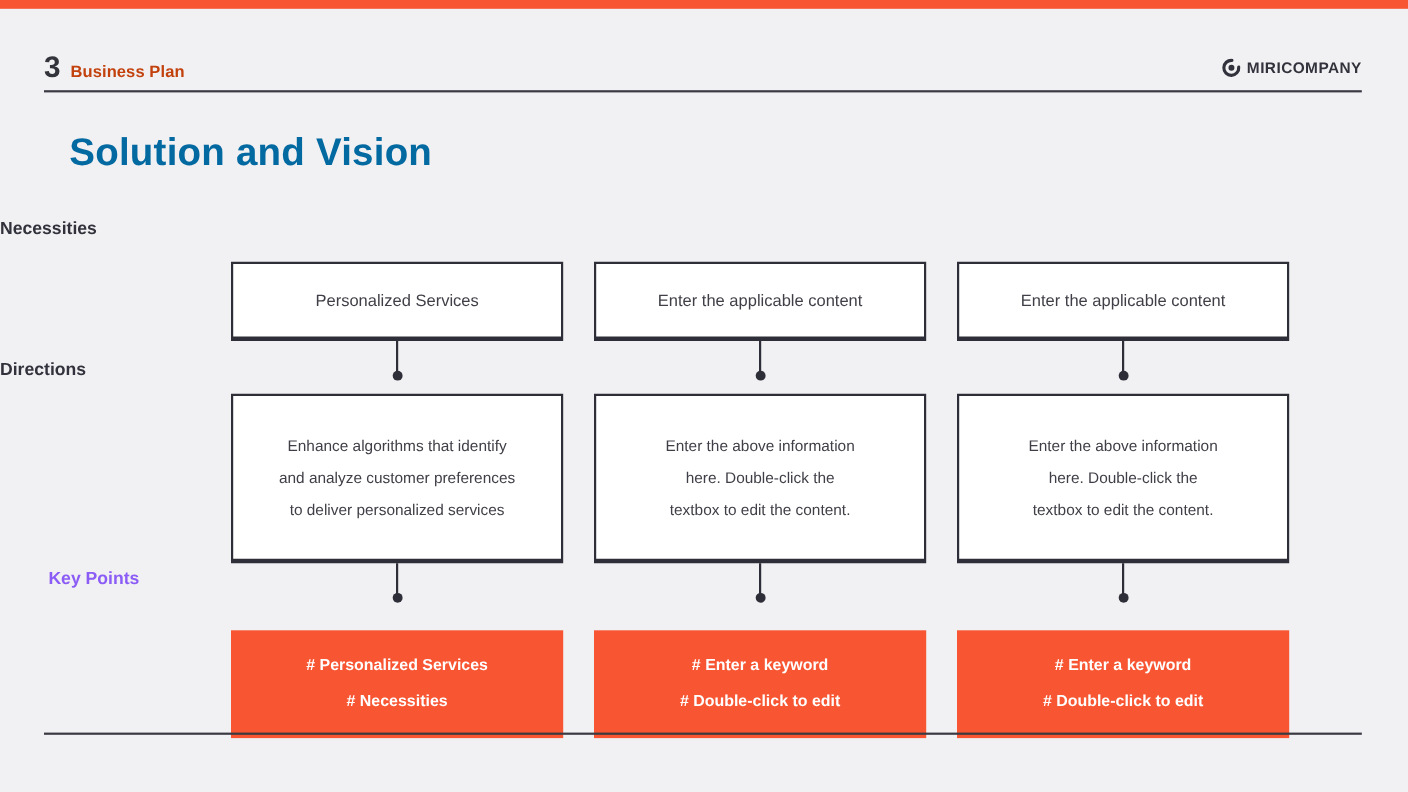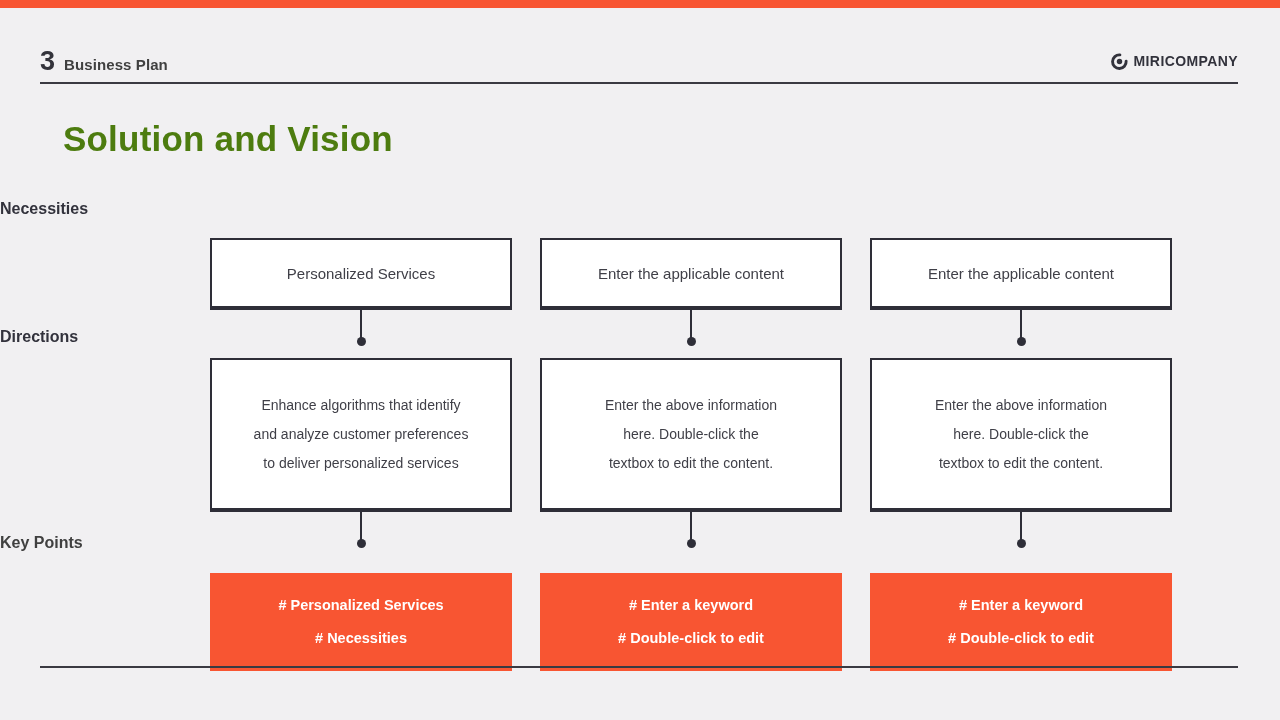--- a/index.html
+++ b/index.html
@@ -37,54 +37,54 @@
   }
   .page-number {
     font-size: 27px;
     font-weight: 700;
     color: #33333b;
     line-height: 1;
   }
   .section-title {
     font-size: 15px;
     font-weight: 700;
-    color: #404040;
+    color: #c2410c;
     letter-spacing: 0.1px;
   }
   .header-right {
     display: flex;
     align-items: center;
     gap: 6px;
   }
   .brand-name {
     font-size: 14px;
     font-weight: 700;
     color: #32323c;
     letter-spacing: 0.4px;
     text-align: right;
   }
   .slide-title {
     position: absolute;
     left: 63px; top: 119px;
     font-size: 35px;
     font-weight: 700;
-    color: #4d7c0f;
+    color: #0369a1;
     letter-spacing: 0.2px;
   }
   .row-label {
     position: absolute;
     left: 0; width: 185px;
     text-align: left;
     font-size: 16px;
     font-weight: 700;
     color: #32323c;
   }
   .row-label.necessities { top: 200px; }
   .row-label.directions  { top: 328px; }
-  .row-label.key-points  { top: 534px; color: #404040; }
+  .row-label.key-points  { top: 518px; color: #8b5cf6; margin-left: 44px; }
 
   .column {
     position: absolute;
     top: 198px;
     width: 302px;
     display: flex;
     flex-direction: column;
   }
   .column.c0 { left: 210px; }
   .column.c1 { left: 540px; }

